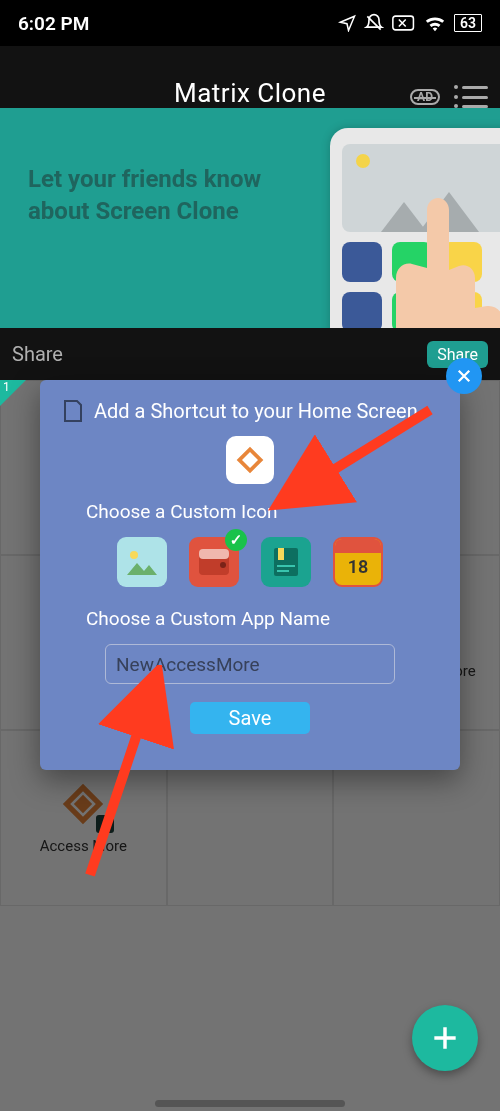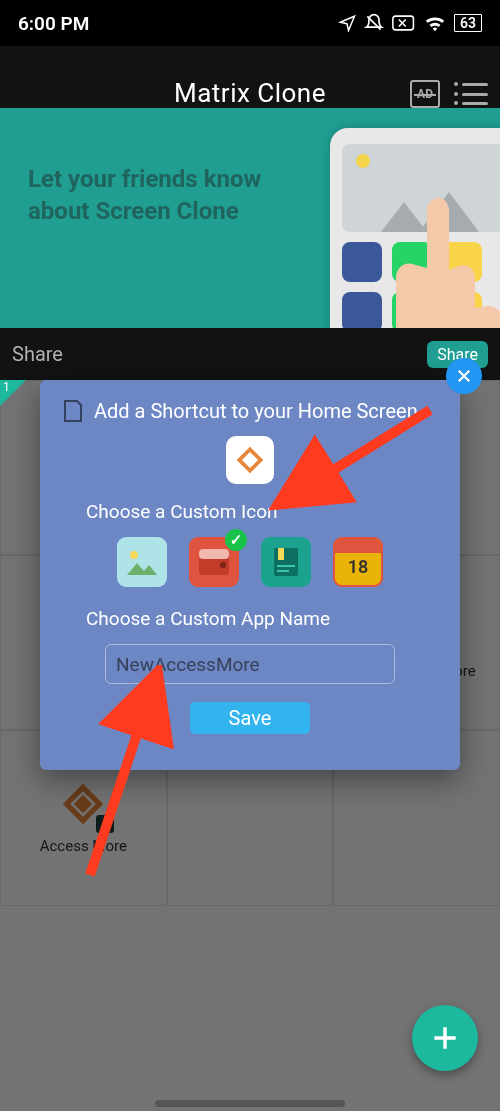--- a/index.html
+++ b/index.html
@@ -8,21 +8,21 @@
   
   .status-bar { position: absolute; top: 0; left: 0; right: 0; height: 46px; background: #000; color: #fff; display: flex; align-items: center; justify-content: space-between; padding: 0 18px; font-size: 19px; font-weight: 600; }
   .status-right { display: flex; align-items: center; gap: 8px; }
   .status-right svg, .status-right .batt { display:inline-block; }
   .batt { border: 1.6px solid #fff; border-radius: 1px; padding: 0px 5px; font-size: 14px; font-weight: 600;}
 
   
   .app-header { position: absolute; top: 46px; left: 0; right: 0; height: 62px; background: #121212; color: #fff; display: flex; align-items: flex-end; justify-content: center; }
   .app-title { font-size: 26px; font-weight: 400; letter-spacing: 0.5px;}
   .header-icons { position: absolute; right: 12px; display: flex; gap: 16px; align-items: center; }
-  .ad-icon { width: 30px; height: 28px; border:2px solid #aaa; border-radius:3px; color:#aaa; font-size:12px; font-weight:700; display:flex;align-items:center;justify-content:center; position: relative;}
+  .ad-icon { width: 30px; height: 16px; border:2px solid #aaa; border-radius:11px; color:#aaa; font-size:12px; font-weight:700; display:flex;align-items:center;justify-content:center; position: relative;}
   .ad-icon::after{content:'';position:absolute;left:2px;right:2px;top:50%;height:1.6px;background:#aaa;}
   .list-icon { width: 26px; height: 22px; display:flex;flex-direction:column;justify-content:space-between;}
   .list-icon span{height:3px;background:#aaa;border-radius:2px;position:relative;}
   .list-icon span::before{content:'';position:absolute;left:-8px;width:4px;height:4px;border-radius:50%;background:#aaa;top:-1px;}
 
   
   .promo { position: absolute; top: 108px; left: 0; right: 0; height: 220px; background: #1f9e91; overflow: hidden; }
   .promo-text { position: absolute; left: 28px; top: 55px; color: #1f655e; font-size: 24px; font-weight: 700; max-width: 260px; line-height: 1.35; }
   .phone-mock { position:absolute; right:-30px; top:20px; width:200px; height:300px; background:#e8e8e8; border-radius:18px; box-shadow:0 0 10px rgba(0,0,0,.2); padding:16px 12px; }
   .mock-img { width:176px; height:88px; background:#cfd5d7; border-radius:8px; display:flex; align-items:flex-end; justify-content:center; position:relative; overflow:hidden;}
@@ -72,21 +72,21 @@
   .save-btn{display:block;width:120px;height:32px;margin:0 auto;background:#34b4ef;border:none;border-radius:5px;color:#fff;font-size:20px;}
 
   
   .arrow{position:absolute;z-index:20;pointer-events:none;}
 
 </style>
 </head>
 <body>
 
 <div class="status-bar">
-  <span>6:00 PM</span>
+  <span>6:02 PM</span>
   <div class="status-right">
     <svg width="18" height="18" viewBox="0 0 24 24" fill="none" stroke="#fff" stroke-width="2">
         <path d="M3 11l19-8-8 19-2-9-9-2z"></path>
       </svg>
     <svg width="20" height="20" viewBox="0 0 24 24" fill="none" stroke="#fff" stroke-width="2">
         <path d="M18 8a6 6 0 10-12 0c0 7-3 9-3 9h18s-3-2-3-9"></path>
         <path d="M4 4l16 16"></path>
       </svg>
     <svg width="24" height="16" viewBox="0 0 28 18" fill="none" stroke="#fff" stroke-width="1.8">
         <rect x="1" y="1" width="24" height="16" rx="3"></rect>

